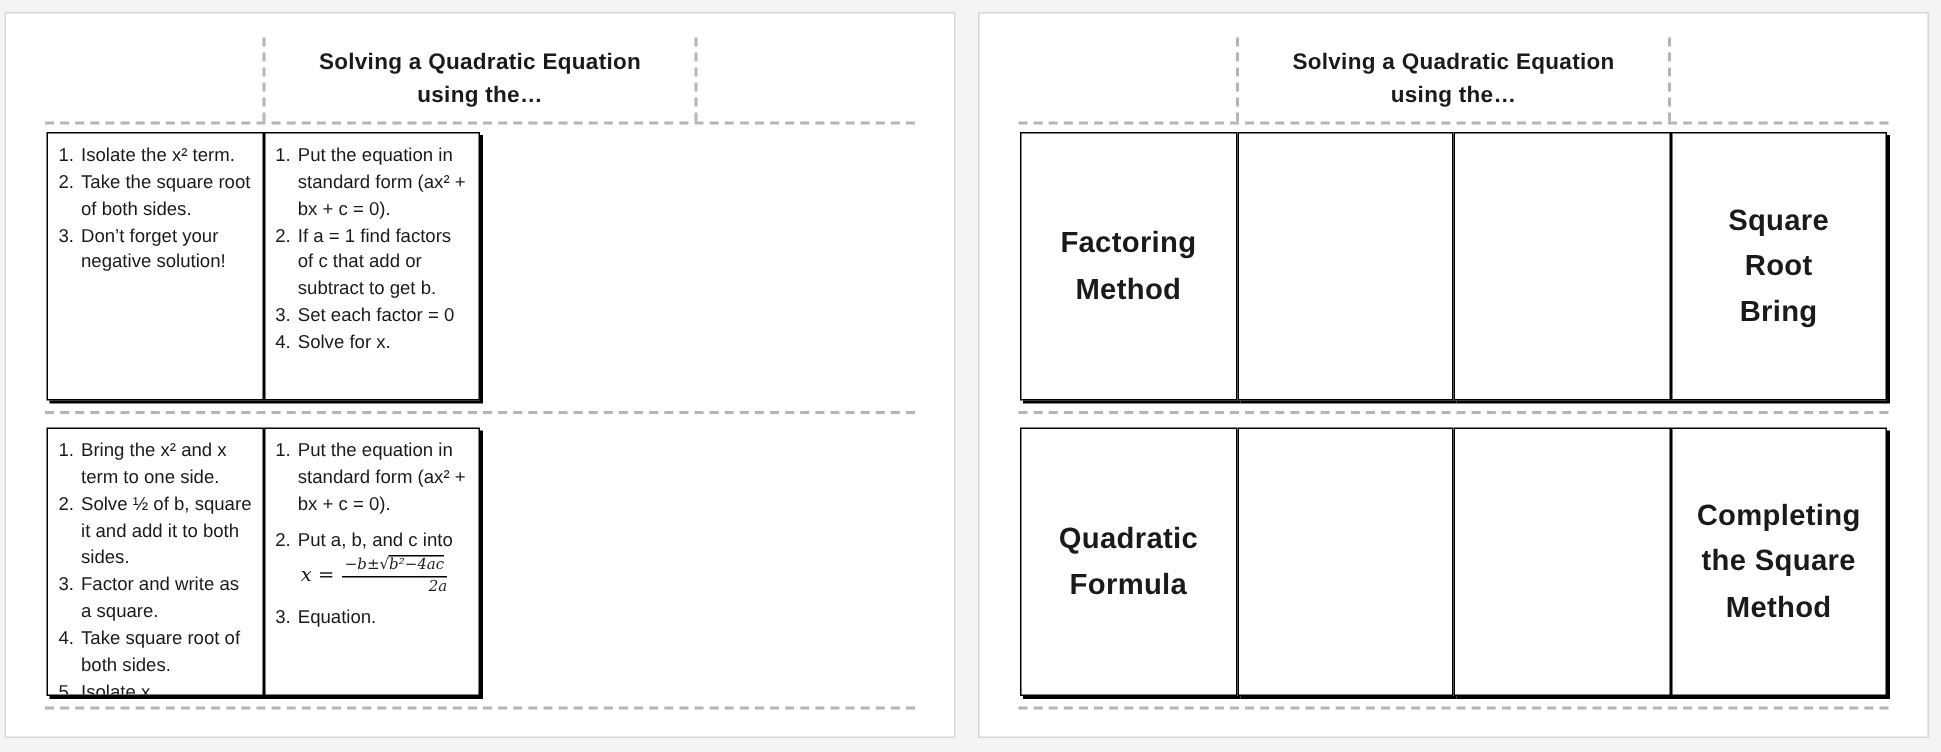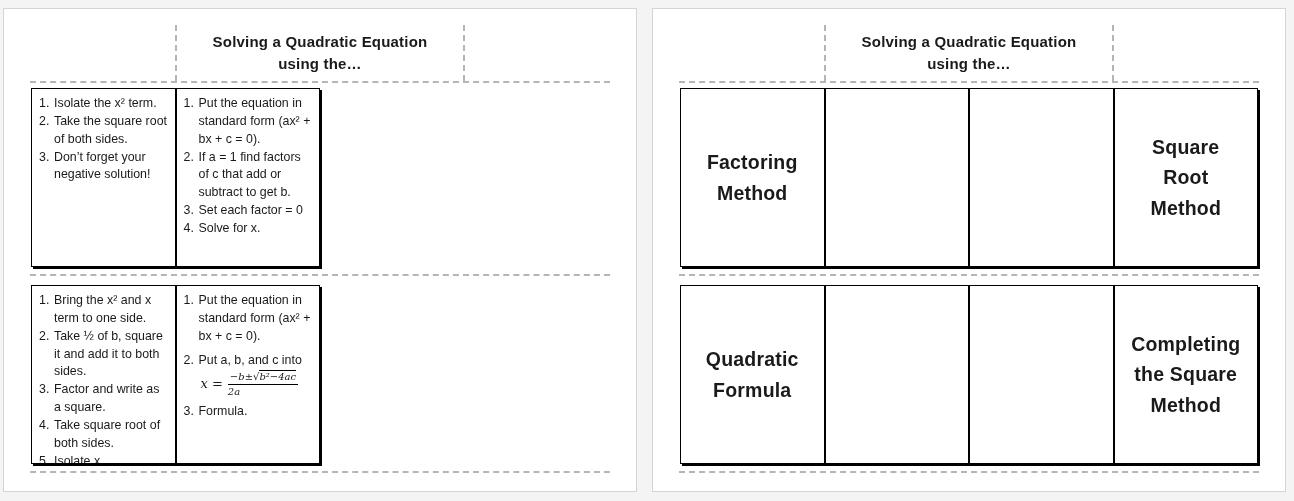--- a/index.html
+++ b/index.html
@@ -59,21 +59,21 @@
   
   .card-eq{display:flex;justify-content:center;padding-top:9px;font-size:13.5px;}
 
   
   .formula{
     display:flex;align-items:center;gap:5px;
     font-family:"DejaVu Serif","Liberation Serif",serif;font-style:italic;
     margin:2px 0 3px 2px;
   }
   .f-lhs{font-size:13px;}
-  .frac{display:inline-flex;flex-direction:column;align-items:flex-start;font-size:10px;line-height:1.15;}
+  .frac{display:inline-flex;flex-direction:column;align-items:flex-end;font-size:10px;line-height:1.15;}
   .frac .num{border-bottom:1px solid #000;padding:0 2px 1px 2px;white-space:nowrap;}
   .frac .den{padding-top:1px;}
   .rad{border-top:1px solid #000;}
 
   
   .card-label{
     display:flex;align-items:center;justify-content:center;text-align:center;
     font-weight:bold;font-size:19.5px;line-height:1.55;letter-spacing:.2px;
     white-space:pre-line;
   }
@@ -107,40 +107,40 @@
         <li>Set each factor = 0</li>
         <li>Solve for x.</li>
       </ol>
     </div>
   </div>
 
   <div class="row row2">
     <div class="card card-steps">
       <ol class="steps">
         <li>Bring the x² and x term to one side.</li>
-        <li>Take ½ of b, square it and add it to both sides.</li>
+        <li>Solve ½ of b, square it and add it to both sides.</li>
         <li>Factor and write as a square.</li>
         <li>Take square root of both sides.</li>
         <li>Isolate x.</li>
       </ol>
     </div>
     <div class="card card-steps">
       <ol class="steps roomy">
         <li>Put the equation in standard form (ax² + bx + c = 0).</li>
         <li>
           <span>Put a, b, and c into</span>
           <div class="formula">
             <span class="f-lhs">x =</span>
             <span class="frac">
               <span class="num"><span>−b±</span><span>√</span><span class="rad">b²−4ac</span></span>
               <span class="den">2a</span>
             </span>
           </div>
         </li>
-        <li>Formula.</li>
+        <li>Equation.</li>
       </ol>
     </div>
   </div>
 
 </div>
 
 <div class="sheet sheet-right">
 
   <div class="header">
     <div></div>
@@ -151,21 +151,21 @@
     <div></div>
   </div>
 
   <div class="row">
     <div class="card card-label">Factoring
 Method</div>
     <div class="card"></div>
     <div class="card"></div>
     <div class="card card-label">Square
 Root
-Method</div>
+Bring</div>
   </div>
 
   <div class="row row2">
     <div class="card card-label">Quadratic
 Formula</div>
     <div class="card"></div>
     <div class="card"></div>
     <div class="card card-label">Completing
 the Square
 Method</div>

